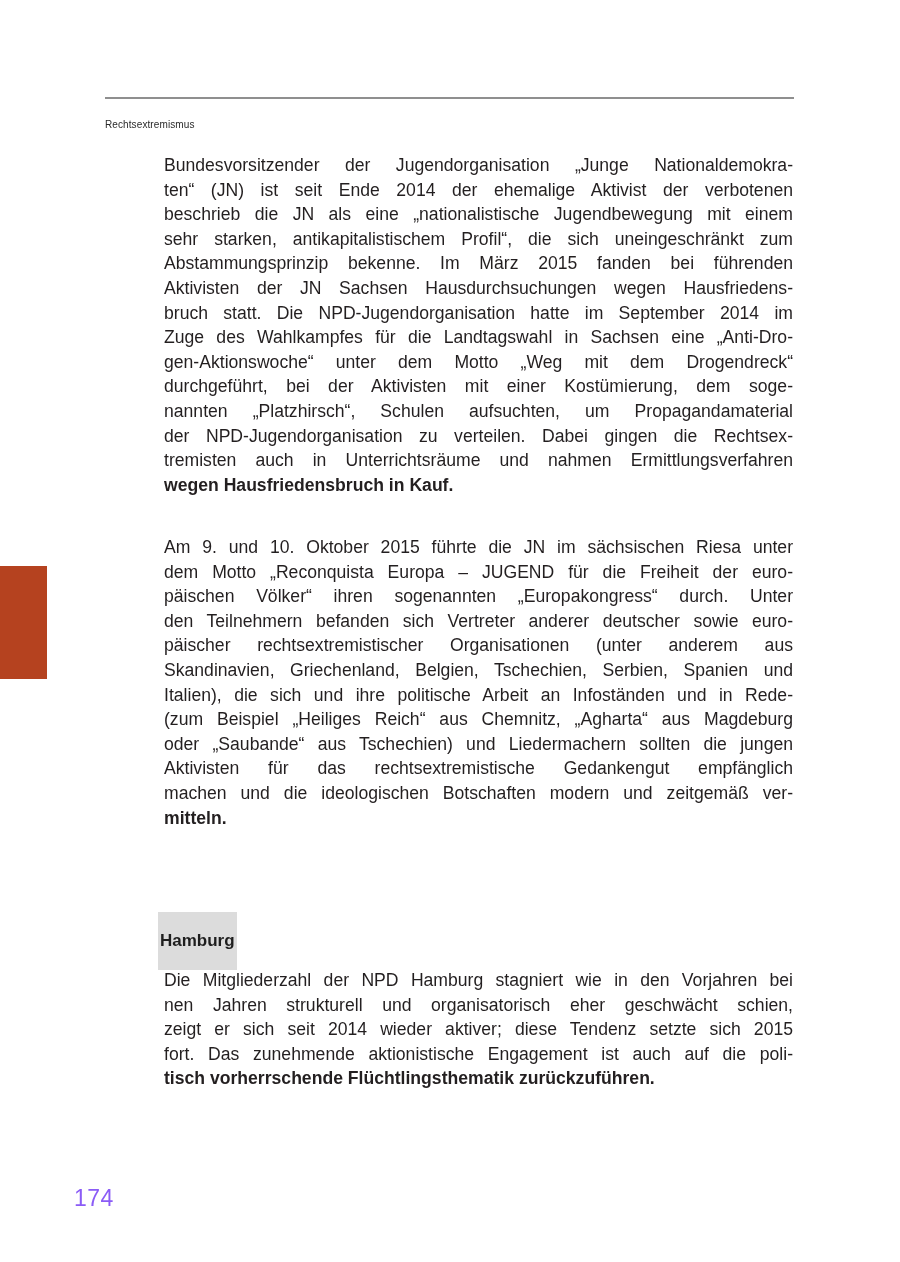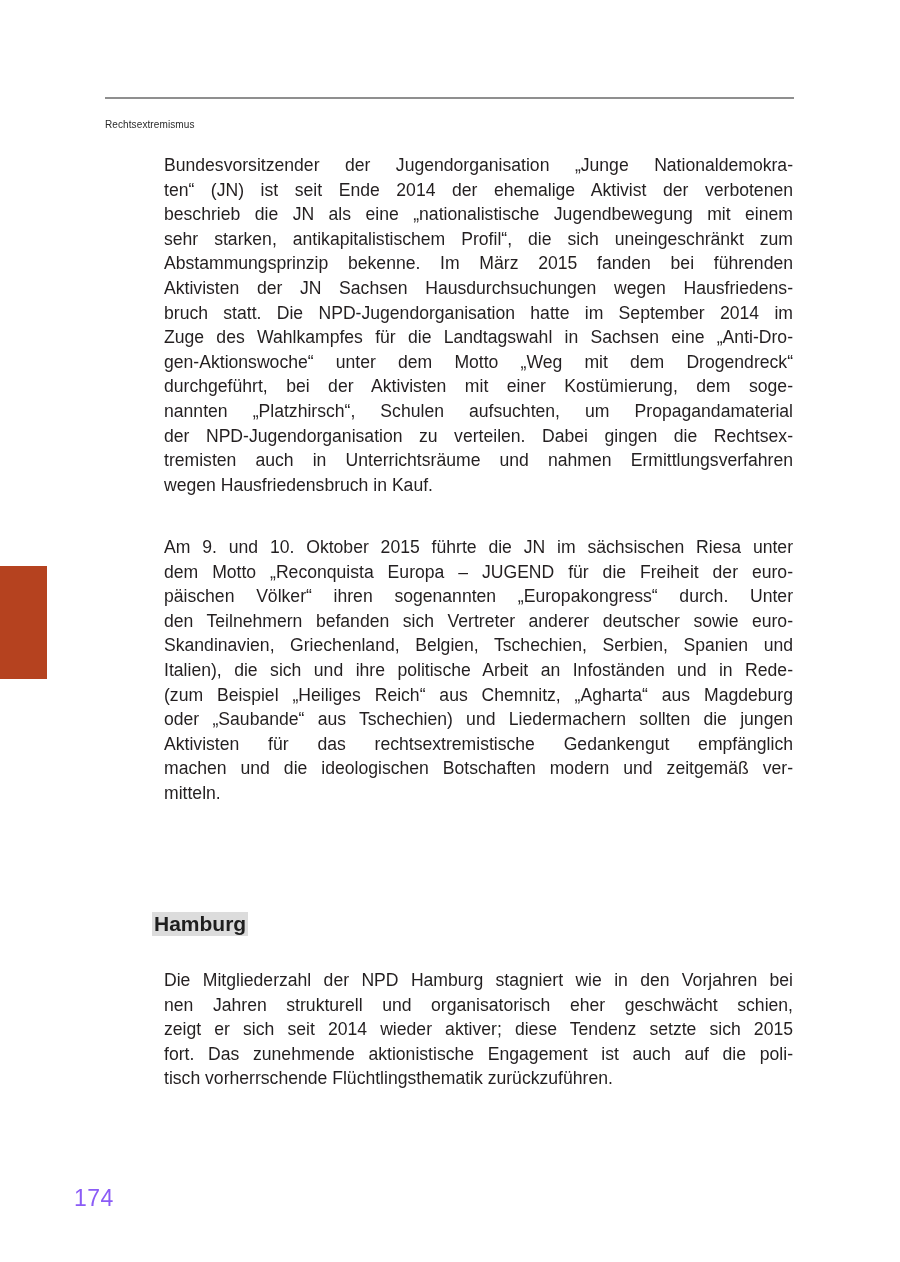--- a/index.html
+++ b/index.html
@@ -55,29 +55,30 @@
     }
     .para .line {
       display: block;
       text-align: justify;
       text-align-last: justify;
       white-space: nowrap;
       height: 24.6px;
     }
     .para .line.last {
       text-align-last: left;
+      font-weight: bold;
     }
     .section-heading {
       position: absolute;
-      left: 152px;
+      left: 158px;
       top: 912px;
-      font-size: 21px;
+      font-size: 17px;
       font-weight: bold;
       background: #dcdcdc;
-      padding: 0 2px;
+      padding: 17px 2px;
       line-height: 24px;
       color: #1e1e1e;
     }
     .page-number {
       position: absolute;
       left: 74px;
       top: 1185px;
       font-size: 23px;
       color: #8b5cf6;
       letter-spacing: 0.5px;
@@ -109,20 +110,21 @@
     <span class="line last">wegen Hausfriedensbruch in Kauf.</span>
   </p>
 </div>
 
 <div class="content" style="top:528px;">
   <p class="para">
     <span class="line">Am 9. und 10. Oktober 2015 führte die JN im sächsischen Riesa unter</span>
     <span class="line">dem Motto „Reconquista Europa – JUGEND für die Freiheit der euro-</span>
     <span class="line">päischen Völker“ ihren sogenannten „Europakongress“ durch. Unter</span>
     <span class="line">den Teilnehmern befanden sich Vertreter anderer deutscher sowie euro-</span>
+    <span class="line">päischer rechtsextremistischer Organisationen (unter anderem aus</span>
     <span class="line">Skandinavien, Griechenland, Belgien, Tschechien, Serbien, Spanien und</span>
     <span class="line">Italien), die sich und ihre politische Arbeit an Infoständen und in Rede-</span>
     <span class="line">(zum Beispiel „Heiliges Reich“ aus Chemnitz, „Agharta“ aus Magdeburg</span>
     <span class="line">oder „Saubande“ aus Tschechien) und Liedermachern sollten die jungen</span>
     <span class="line">Aktivisten für das rechtsextremistische Gedankengut empfänglich</span>
     <span class="line">machen und die ideologischen Botschaften modern und zeitgemäß ver-</span>
     <span class="line last">mitteln.</span>
   </p>
 </div>
 

